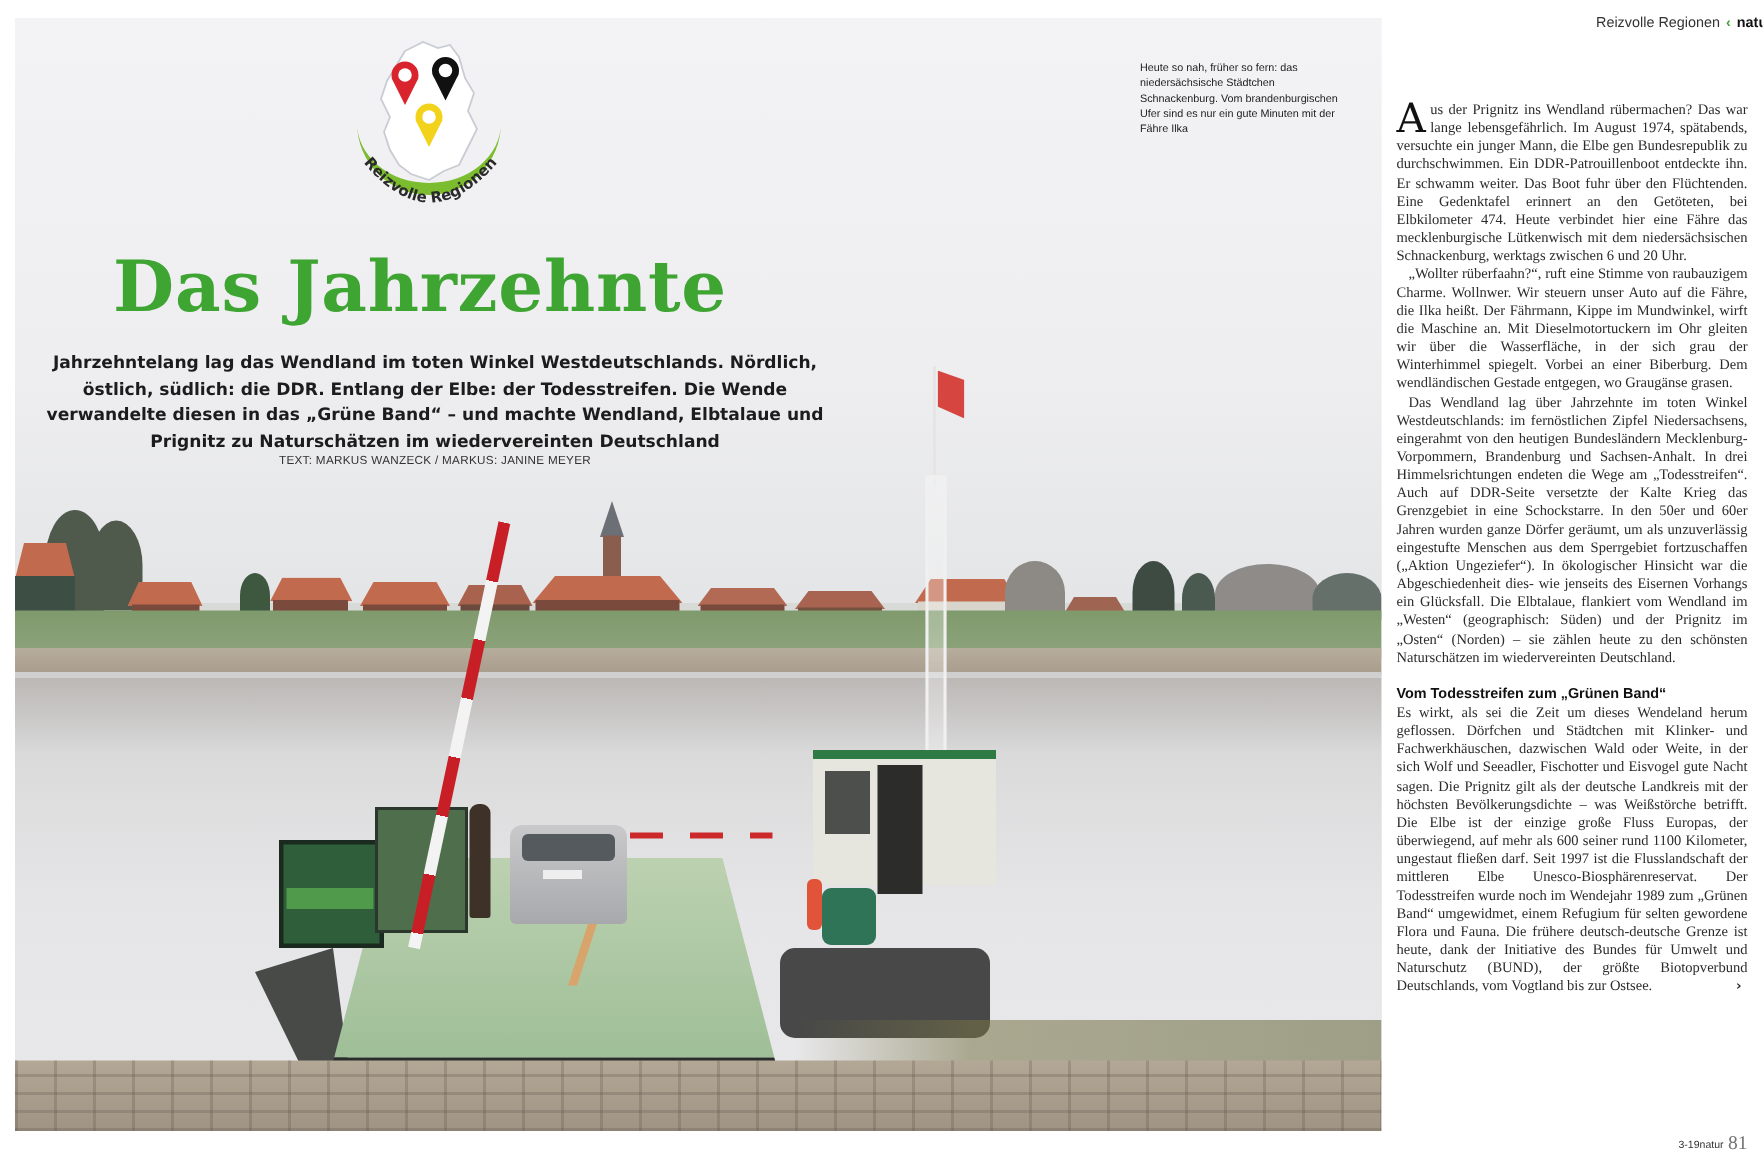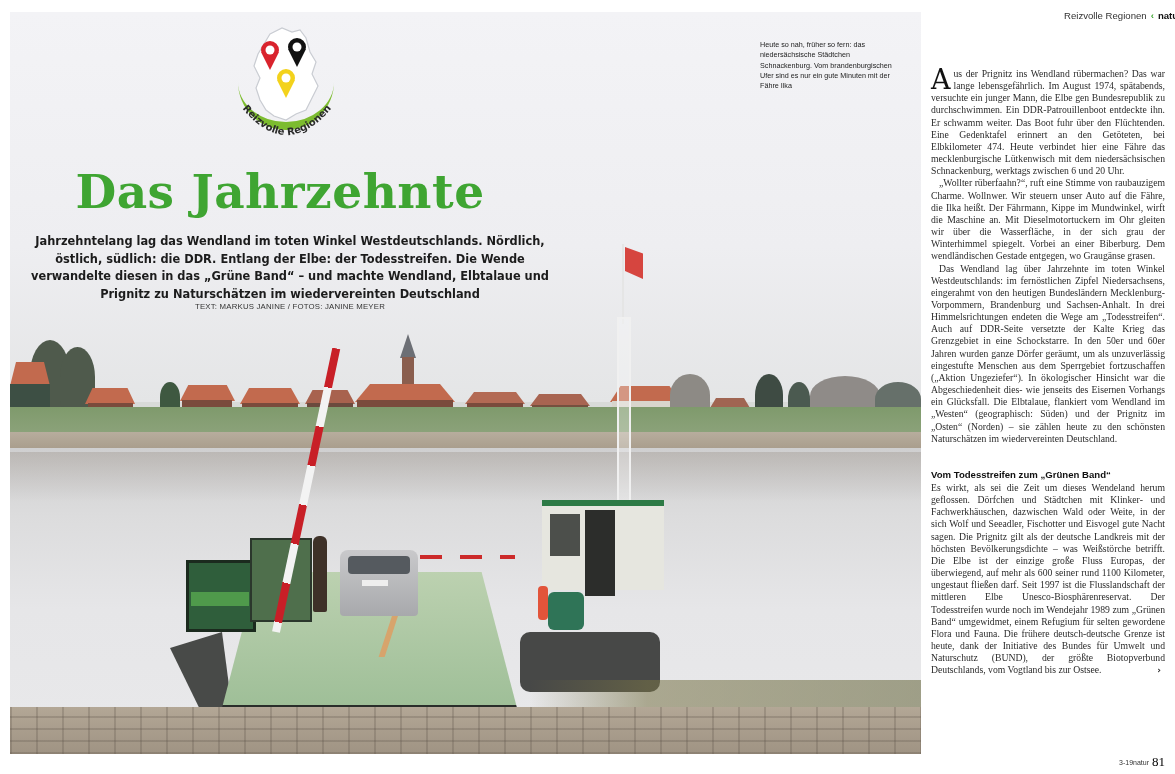--- a/index.html
+++ b/index.html
@@ -82,25 +82,25 @@
   
   .kicker { position: absolute; left: 1064px; top: 10px; font-size: 9.6px; color: #333; white-space: nowrap; text-align: right; }
   .kicker .arrow { color: #3fa532; font-weight: bold; margin: 0 4px; }
   .kicker .mag { font-weight: bold; color: #111; }
   .column { position: absolute; left: 931px; top: 68px; width: 234px;
     font-family: "Liberation Serif", serif; font-size: 9.7px; line-height: 12.15px; color: #2b2b2b; text-align: justify; hyphens: auto; }
   .column p { text-indent: 8px; }
   .column p.first { text-indent: 0; }
   .dropcap { float: left; font-family: "DejaVu Serif", serif; font-size: 27px; line-height: 22px; margin: 1px 3px 0 0; color: #111; }
   .subhead { font-family: "Liberation Sans", sans-serif; font-weight: bold; font-size: 9.6px; color: #111;
-    margin-top: 24px; margin-bottom: 1px; text-align: left; }
+    margin-top: 12px; margin-bottom: 1px; text-align: left; }
   .column p.after-sub { text-indent: 0; }
   .cont-arrow { float: right; font-family: "DejaVu Sans", sans-serif; font-weight: bold; font-size: 9px; margin-right: 4px; }
   .folio { position: absolute; right: 10px; top: 754px; font-size: 7px; color: #333; }
-  .folio .num { font-family: "Liberation Serif", serif; font-size: 13px; margin-left: 3px; vertical-align: -1px; color: #000000; }
+  .folio .num { font-family: "Liberation Serif", serif; font-size: 13px; margin-left: 3px; vertical-align: -1px; color: #737373; }
 </style>
 </head>
 <body>
 
 <div class="photo">
   <div class="sky"></div>
 
   <div class="tree" style="left:20px;top:328px;width:40px;height:70px;"></div>
   <div class="tree" style="left:50px;top:335px;width:35px;height:60px;"></div>
   <div class="roof" style="left:0px;top:350px;width:40px;height:24px;"></div>
@@ -181,21 +181,21 @@
       </g>
     <path id="arcpath" d="M12 86 Q56 140 102 86" fill="none"></path>
     <text font-family="DejaVu Sans, sans-serif" font-weight="bold" font-size="10" fill="#2a2a2a">
       <textPath href="#arcpath" startOffset="50%" text-anchor="middle">Reizvolle Regionen</textPath>
     </text>
   </svg>
 </div>
 
 <h1 class="title">Das Jahrzehnte</h1>
 <p class="lede">Jahrzehntelang lag das Wendland im toten Winkel Westdeutschlands. Nördlich, östlich, südlich: die DDR. Entlang der Elbe: der Todesstreifen. Die Wende verwandelte diesen in das „Grüne Band“ – und machte Wendland, Elbtalaue und Prignitz zu Naturschätzen im wiedervereinten Deutschland</p>
-<p class="byline">TEXT: MARKUS JANINE / FOTOS: JANINE MEYER</p>
+<p class="byline">TEXT: MARKUS WANZECK / MARKUS: JANINE MEYER</p>
 <p class="caption">Heute so nah, früher so fern: das niedersächsische Städtchen Schnackenburg. Vom brandenburgischen Ufer sind es nur ein gute Minuten mit der Fähre Ilka</p>
 
 <div class="kicker">
   <span>Reizvolle Regionen</span><span class="arrow">‹</span><span class="mag">natur</span>
 </div>
 
 <div class="column">
   <p class="first"><span class="dropcap">A</span><span>us der Prignitz ins Wendland rübermachen? Das war lange lebensgefährlich. Im August 1974, spätabends, versuchte ein junger Mann, die Elbe gen Bundesrepublik zu durchschwimmen. Ein DDR-Patrouillenboot entdeckte ihn. Er schwamm weiter. Das Boot fuhr über den Flüchtenden. Eine Gedenktafel erinnert an den Getöteten, bei Elbkilometer 474. Heute verbindet hier eine Fähre das mecklenburgische Lütkenwisch mit dem niedersächsischen Schnackenburg, werktags zwischen 6 und 20 Uhr.</span></p>
   <p>„Wollter rüberfaahn?“, ruft eine Stimme von raubauzigem Charme. Wollnwer. Wir steuern unser Auto auf die Fähre, die Ilka heißt. Der Fährmann, Kippe im Mundwinkel, wirft die Maschine an. Mit Dieselmotortuckern im Ohr gleiten wir über die Wasserfläche, in der sich grau der Winterhimmel spiegelt. Vorbei an einer Biberburg. Dem wendländischen Gestade entgegen, wo Graugänse grasen.</p>
   <p>Das Wendland lag über Jahrzehnte im toten Winkel Westdeutschlands: im fernöstlichen Zipfel Niedersachsens, eingerahmt von den heutigen Bundesländern Mecklenburg-Vorpommern, Brandenburg und Sachsen-Anhalt. In drei Himmelsrichtungen endeten die Wege am „Todesstreifen“. Auch auf DDR-Seite versetzte der Kalte Krieg das Grenzgebiet in eine Schockstarre. In den 50er und 60er Jahren wurden ganze Dörfer geräumt, um als unzuverlässig eingestufte Menschen aus dem Sperrgebiet fortzuschaffen („Aktion Ungeziefer“). In ökologischer Hinsicht war die Abgeschiedenheit dies- wie jenseits des Eisernen Vorhangs ein Glücksfall. Die Elbtalaue, flankiert vom Wendland im „Westen“ (geographisch: Süden) und der Prignitz im „Osten“ (Norden) – sie zählen heute zu den schönsten Naturschätzen im wiedervereinten Deutschland.</p>

